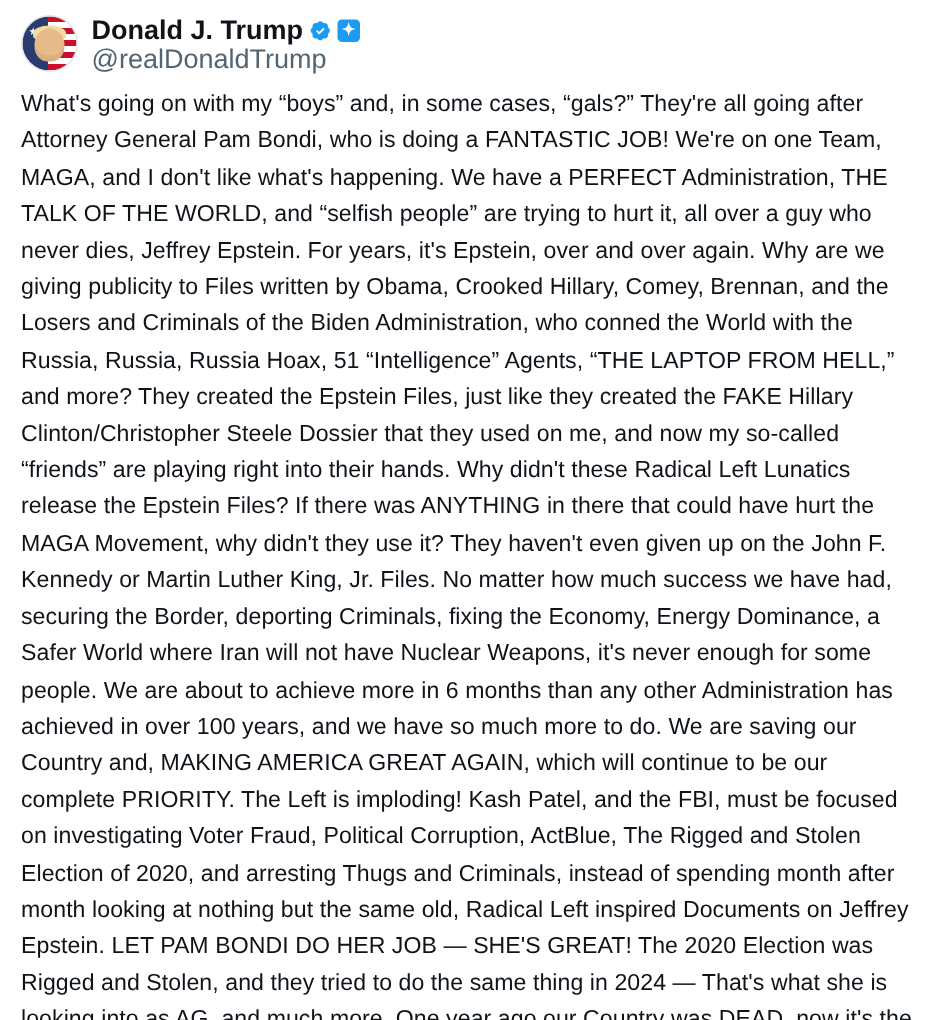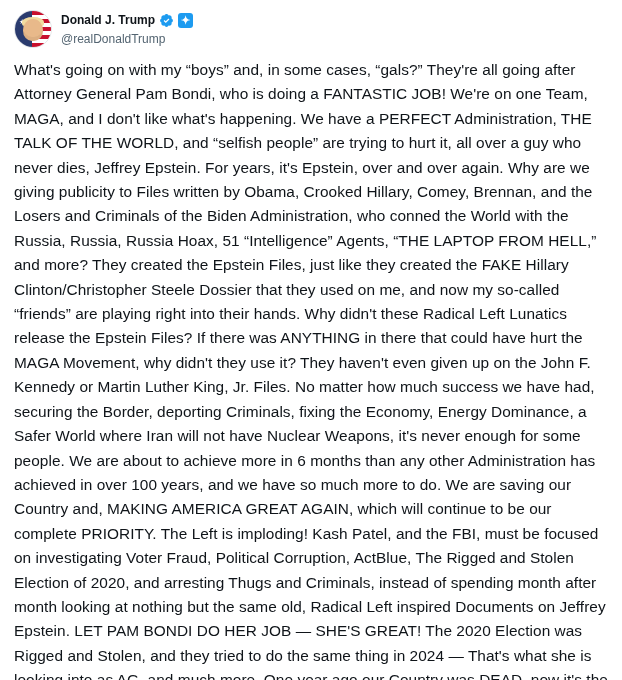--- a/index.html
+++ b/index.html
@@ -92,21 +92,21 @@
     flex-direction: column;
     justify-content: center;
     padding-top: 1px;
   }
   .name-row {
     display: flex;
     align-items: center;
     gap: 4px;
   }
   .display-name {
-    font-size: 12px;
+    font-size: 18px;
     font-weight: bold;
     color: #0f1419;
     line-height: 18px;
   }
   .verified {
     width: 15px;
     height: 15px;
     flex: 0 0 15px;
     display: inline-block;
   }
@@ -120,21 +120,21 @@
     align-items: center;
     justify-content: center;
   }
   .affiliate .glyph {
     color: #ffffff;
     font-size: 11px;
     font-weight: bold;
     line-height: 11px;
   }
   .handle {
-    font-size: 12px;
+    font-size: 18px;
     color: #536471;
     line-height: 18px;
     margin-top: 1px;
   }
   .body-text {
     font-size: 15.4px;
     line-height: 24.4px;
     color: #0f1419;
     white-space: pre-wrap;
     word-wrap: break-word;

